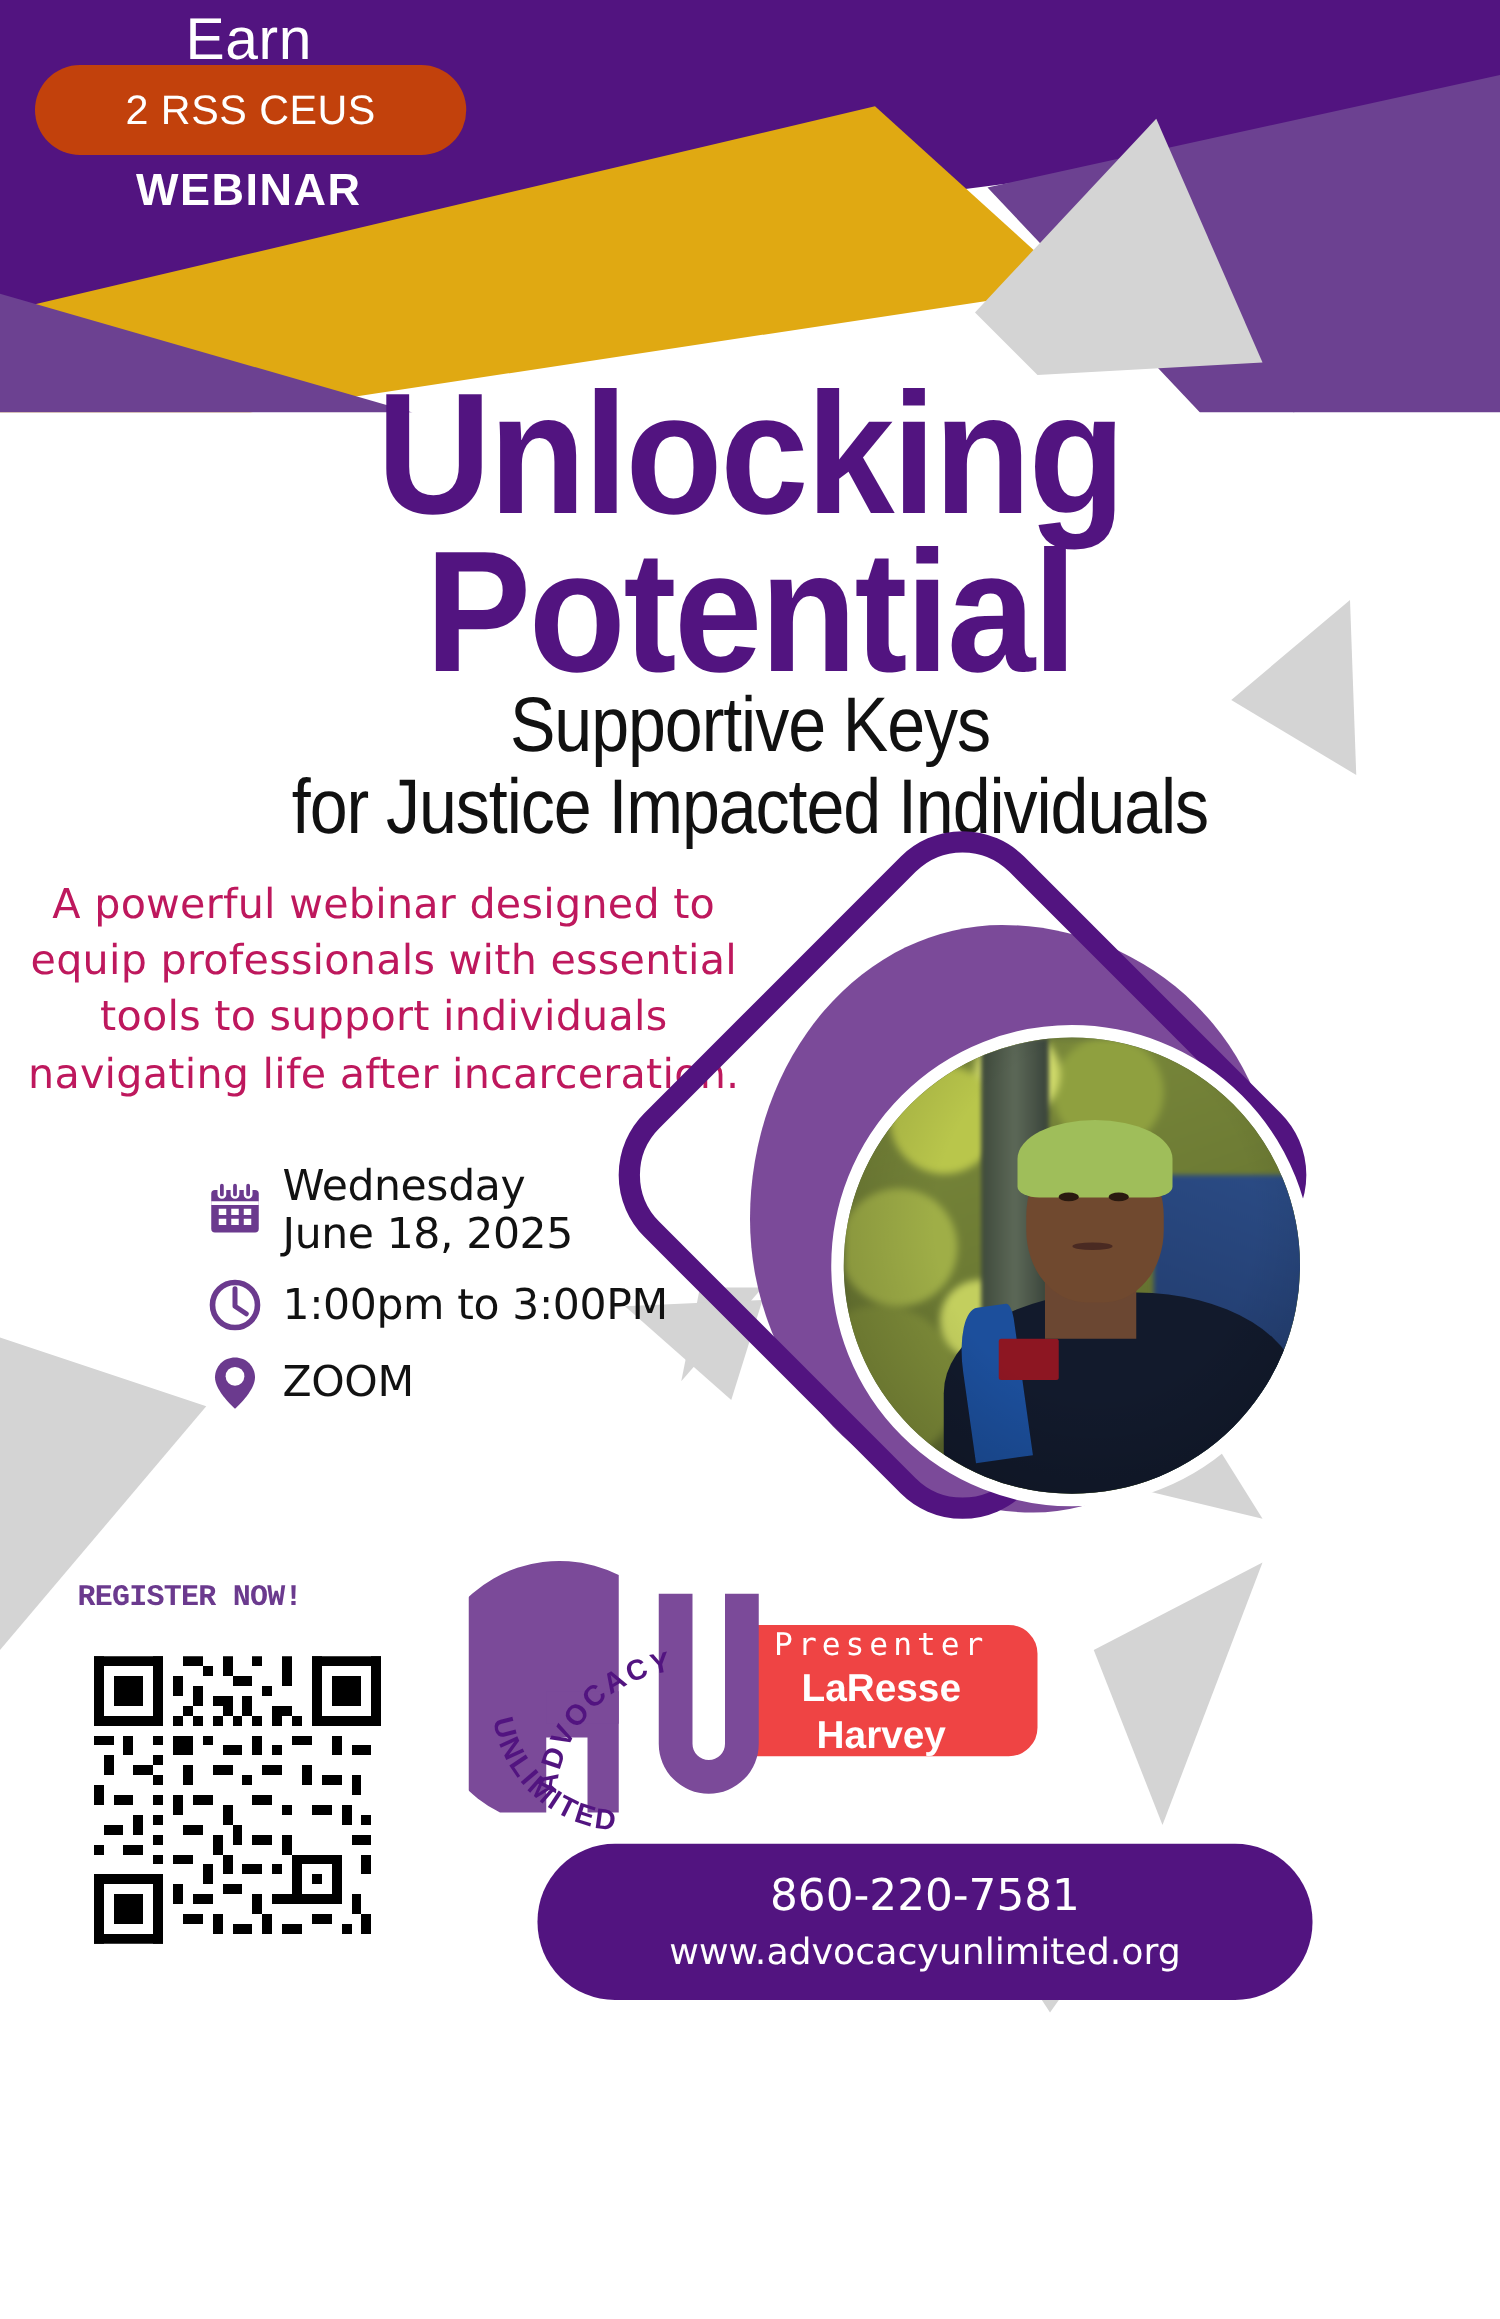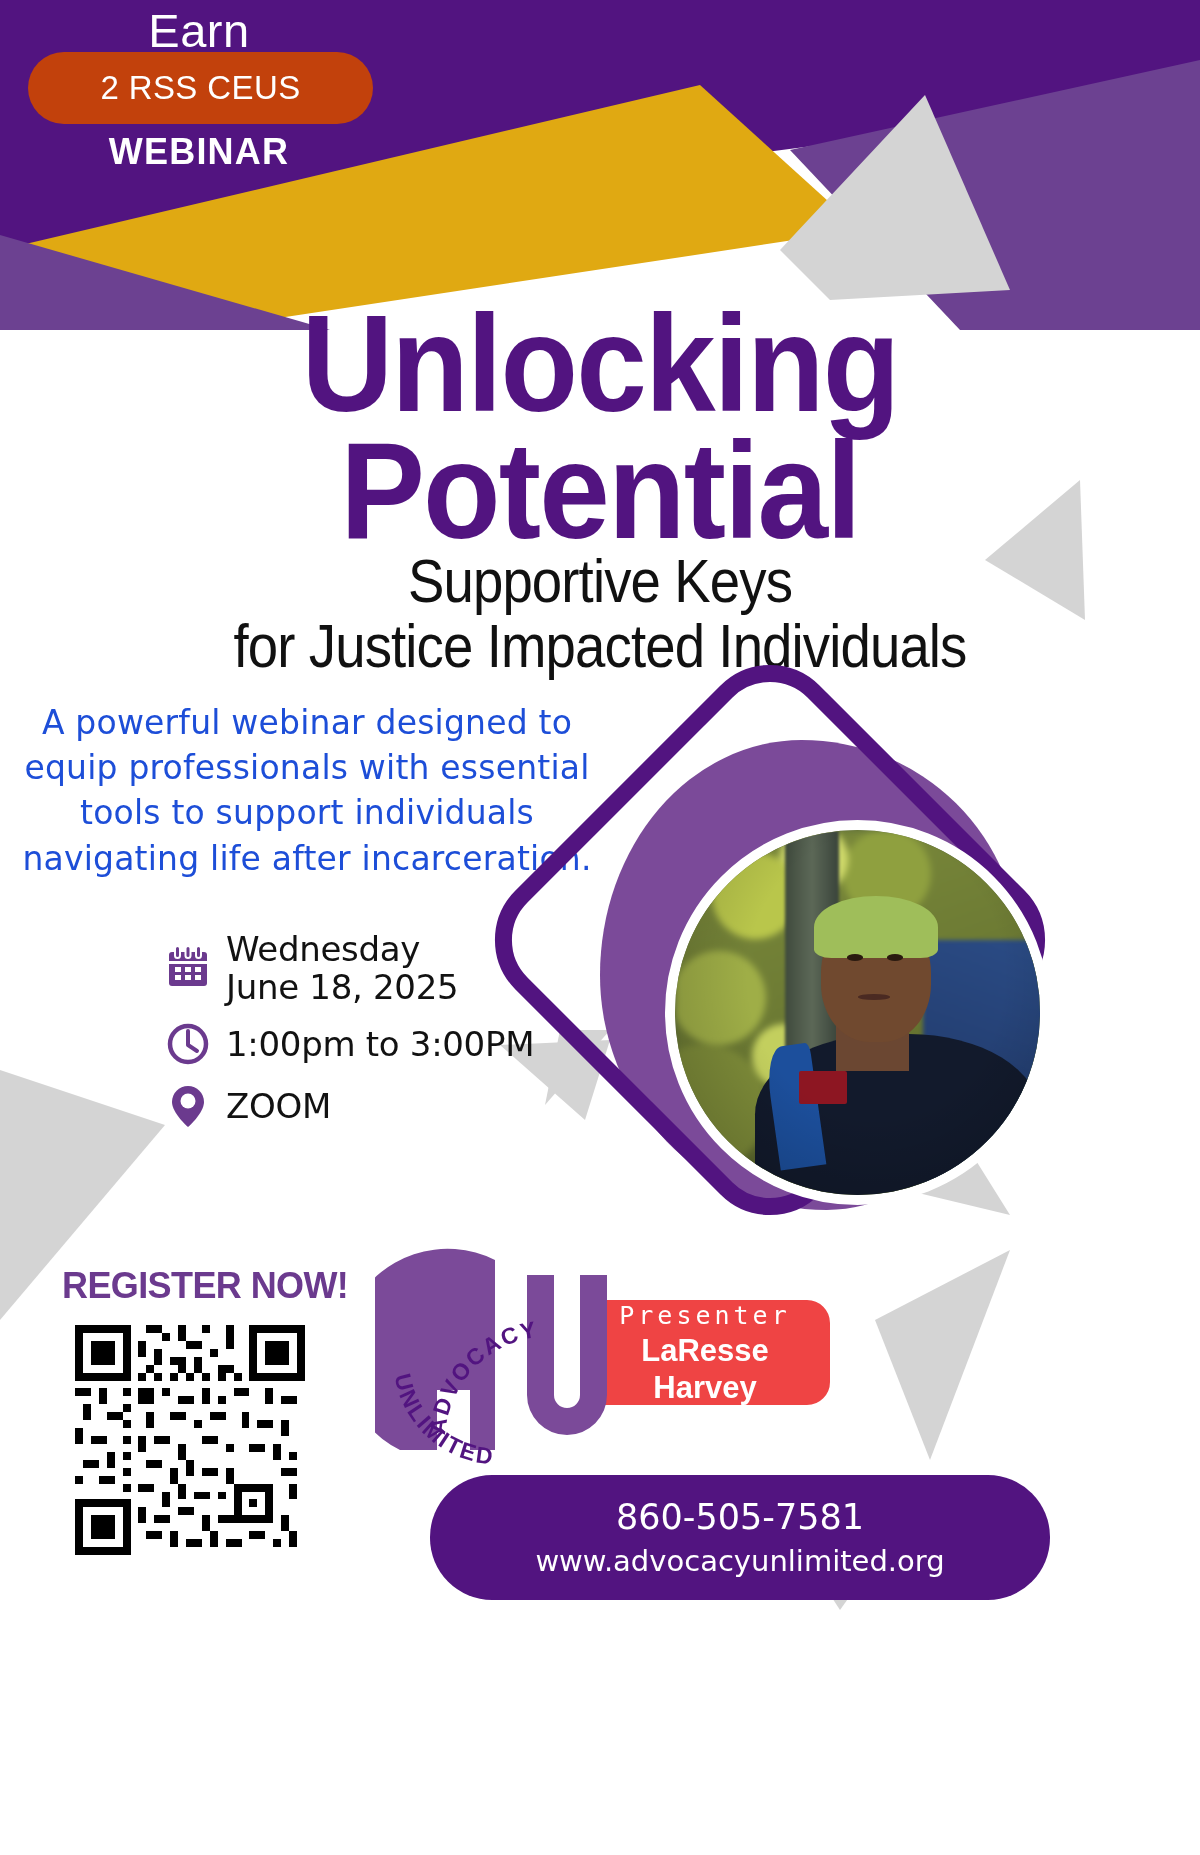--- a/index.html
+++ b/index.html
@@ -22,21 +22,21 @@
         font-weight:bold;font-size:138px;line-height:.92;letter-spacing:-2px;
         font-family:"Liberation Sans Narrow","Liberation Sans",sans-serif;transform:scaleX(.92);}
   .title .l1{display:block;}
   .title .l2{display:block;}
   .subtitle{position:absolute;left:0;top:548px;width:1200px;text-align:center;color:#111;
         font-size:62px;line-height:1.05;letter-spacing:-1px;transform:scaleX(.88);}
   .subtitle .s1{display:block;}
   .subtitle .s2{display:block;}
 
   
-  .blurb{position:absolute;left:22px;top:700px;width:570px;text-align:center;color:#1d4ed8;
+  .blurb{position:absolute;left:22px;top:700px;width:570px;text-align:center;color:#be185d;
         font-size:33px;line-height:1.37;letter-spacing:.2px;font-family:"DejaVu Sans",sans-serif;}
 
   
   .details{position:absolute;left:160px;top:930px;width:430px;}
   .drow{display:flex;align-items:center;margin-bottom:14px;}
   .drow .ic{width:56px;flex:0 0 56px;display:flex;justify-content:center;align-items:center;}
   .drow .tx{color:#121212;font-size:34px;line-height:1.12;font-family:"DejaVu Sans",sans-serif;
         letter-spacing:-.3px;padding-left:10px;}
   .drow .tx span{display:block;white-space:nowrap;}
 
@@ -77,21 +77,21 @@
         border:5px solid #ffffff;border-radius:28px;box-sizing:border-box;text-align:center;color:#fff;
         display:flex;flex-direction:column;justify-content:center;}
   .presenter-badge .plab{font-size:25px;letter-spacing:4px;font-family:"DejaVu Sans Mono",monospace;}
   .presenter-badge .pname{font-size:31px;font-weight:bold;line-height:1.08;margin-top:4px;}
 
   
   .logo{position:absolute;left:375px;top:1245px;width:290px;height:230px;}
 
   
   .register{position:absolute;left:62px;top:1265px;width:300px;color:#6b3a8e;font-weight:bold;
-        font-size:36px;letter-spacing:-.6px;font-family:Liberation Sans, sans-serif;}
+        font-size:24px;letter-spacing:-.6px;font-family:Liberation Mono, monospace;}
   .qr{position:absolute;left:75px;top:1325px;width:230px;height:230px;background:#fff;}
 
   
   .contactbar{position:absolute;left:430px;top:1475px;width:620px;height:125px;background:#521480;
         border-radius:62px;color:#fff;text-align:center;display:flex;flex-direction:column;
         justify-content:center;font-family:"DejaVu Sans",sans-serif;}
   .contactbar .phone{font-size:35px;line-height:1.35;}
   .contactbar .web{font-size:29px;line-height:1.35;}
 </style>
 </head>
@@ -350,17 +350,17 @@
           <rect x="17" y="26" width="1" height="2"></rect>
         <rect x="19" y="27" width="2" height="1"></rect>
           <rect x="22" y="26" width="2" height="1"></rect>
         <rect x="25" y="27" width="1" height="1"></rect>
           <rect x="27" y="26" width="1" height="2"></rect>
       </g>
     </svg>
   </div>
 
   <div class="contactbar">
-    <div class="phone">860-505-7581</div>
+    <div class="phone">860-220-7581</div>
     <div class="web">www.advocacyunlimited.org</div>
   </div>
 
 </div>
 
 </body></html>

